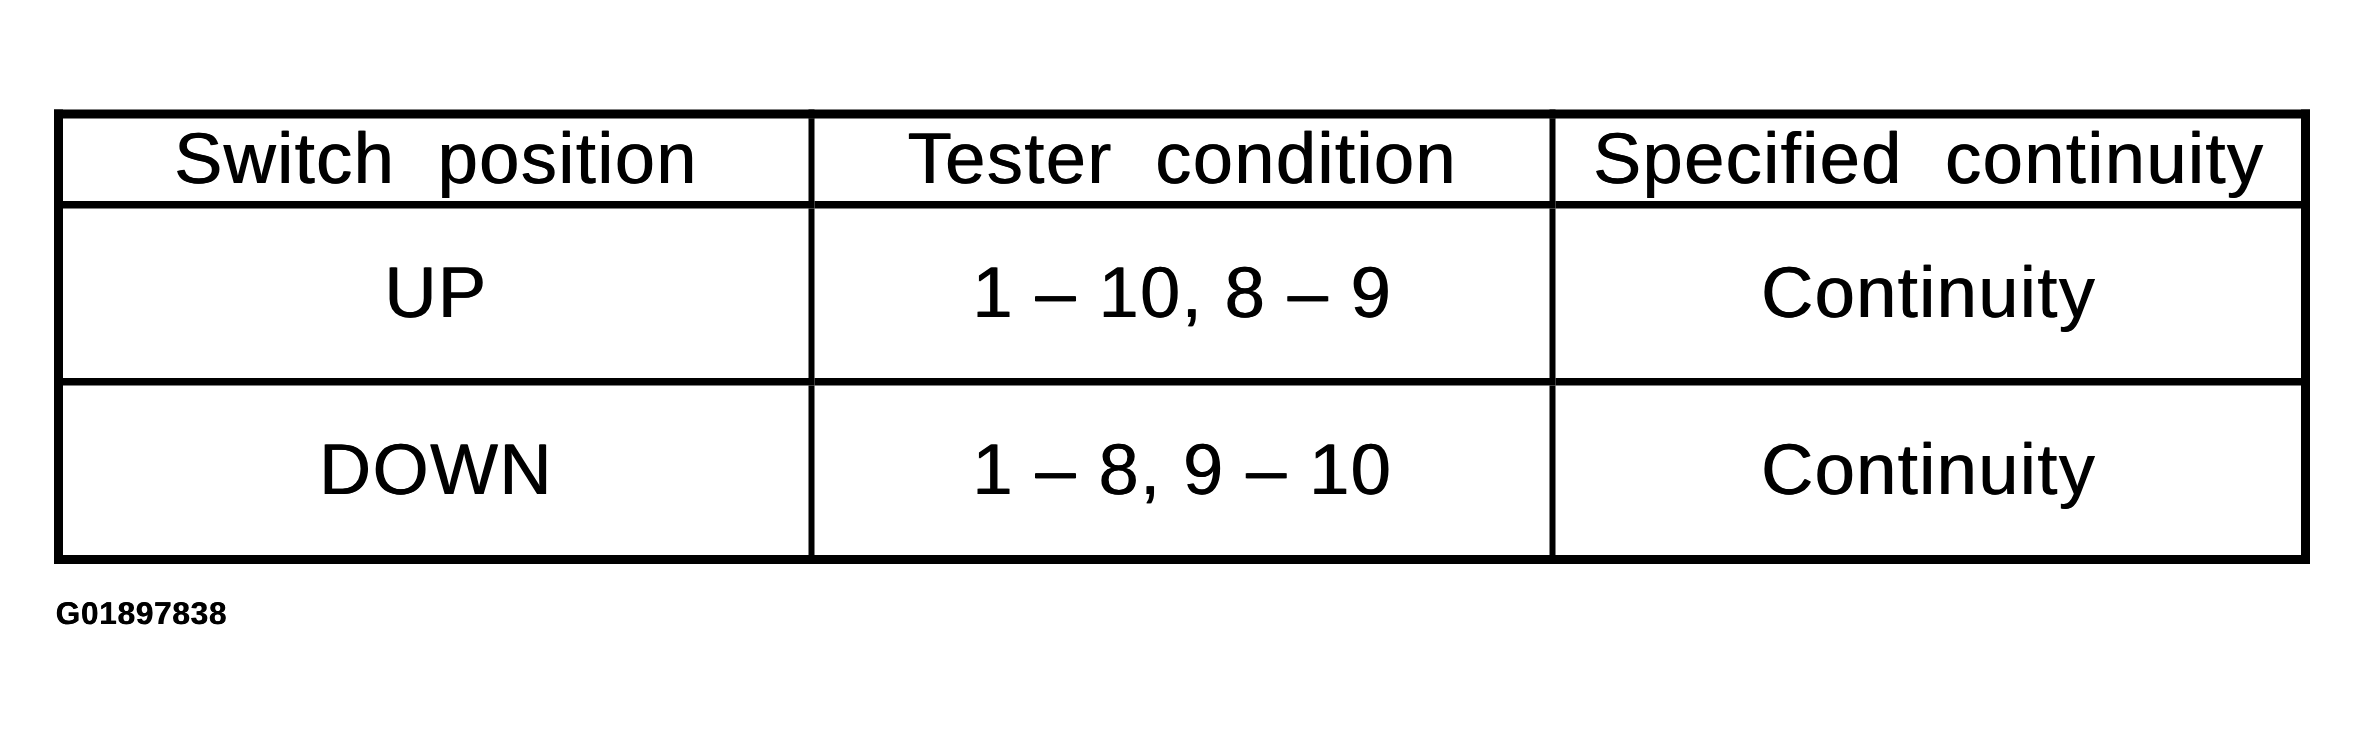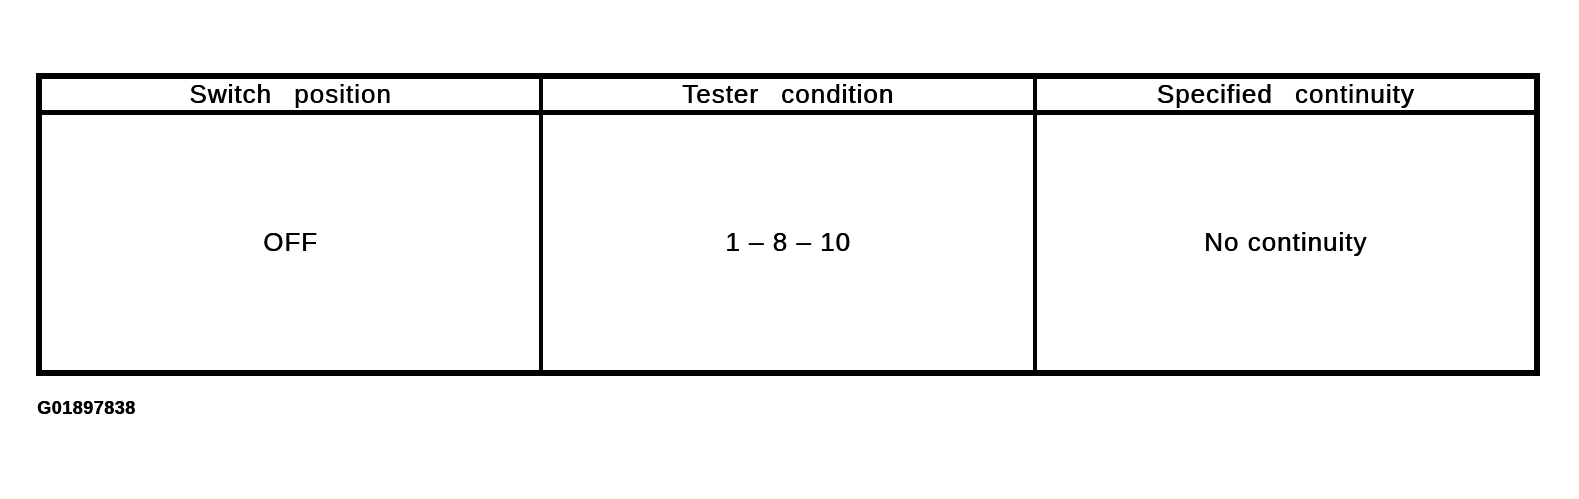--- a/index.html
+++ b/index.html
@@ -33,42 +33,42 @@
   }
 
   table.spec-table th,
   table.spec-table td {
     border: 4px solid #000;
     border-top-width: 5px;
     border-bottom-width: 5px;
     text-align: center;
     vertical-align: middle;
     padding: 0;
-    font-size: 26px;
+    font-size: 48px;
     font-weight: 400;
     letter-spacing: 1px;
     
     text-shadow: 0.6px 0 0 #000;
     white-space: nowrap;
     overflow: hidden;
   }
 
   table.spec-table th {
     word-spacing: 14px;
   }
 
   table.spec-table tr {
     height: 25%;
   }
 
   .figure-id {
     position: absolute;
     left: 37px;
     top: 398px;
-    font-size: 18px;
+    font-size: 21px;
     font-weight: 700;
     letter-spacing: 0.5px;
     text-shadow: 0.4px 0 0 #000;
   }
 </style>
 </head>
 <body>
 
 <div class="table-wrap">
   <table class="spec-table">
@@ -79,21 +79,26 @@
     </colgroup>
     <thead>
       <tr>
         <th>Switch position</th>
         <th>Tester condition</th>
         <th>Specified continuity</th>
       </tr>
     </thead>
     <tbody>
       <tr>
-        <td>OFF</td>
-        <td>1 – 8 – 10</td>
-        <td>No continuity</td>
+        <td>UP</td>
+        <td>1 – 10, 8 – 9</td>
+        <td>Continuity</td>
+      </tr>
+      <tr>
+        <td>DOWN</td>
+        <td>1 – 8, 9 – 10</td>
+        <td>Continuity</td>
       </tr>
     </tbody>
   </table>
 </div>
 
 <div class="figure-id">G01897838</div>
 
 </body></html>

